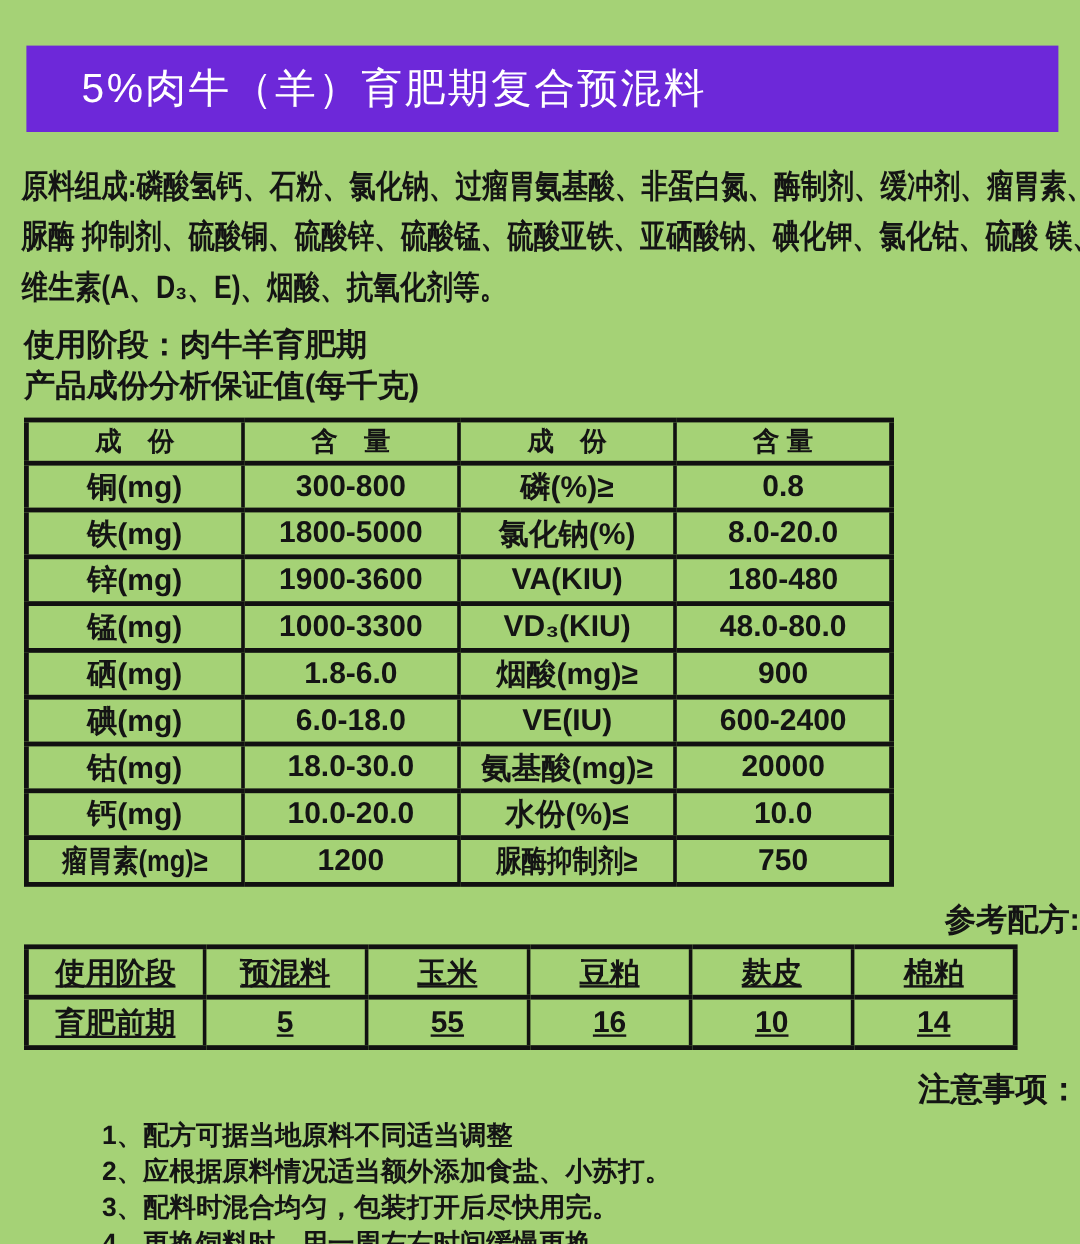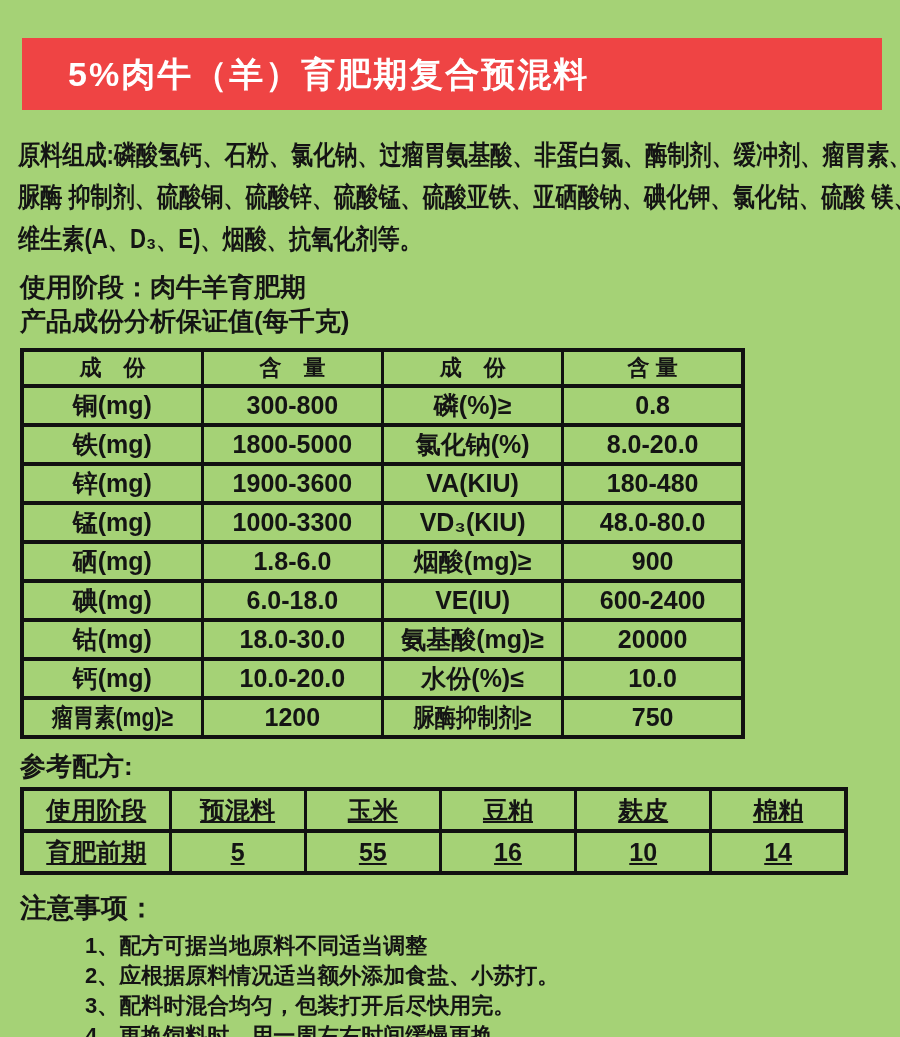--- a/index.html
+++ b/index.html
@@ -10,23 +10,23 @@
     color:#141414;
     overflow:hidden;
   }
   .page{width:900px;height:1037px;position:relative;}
 
   
   .banner{
     margin:38px 18px 0 22px;
     width:860px;height:72px;
     box-sizing:border-box;
-    background:#ef4444;
+    background:#6d28d9;
     color:#ffffff;
-    font-size:34px;font-weight:700;
+    font-size:34px;font-weight:400;
     line-height:72px;
     padding-left:46px;
     letter-spacing:2px;
     white-space:nowrap;
   }
 
   
   .composition{margin:24px 16px 0 18px;font-size:27px;font-weight:600;}
   .comp-line{
     line-height:42px;white-space:nowrap;
@@ -50,21 +50,21 @@
   }
   table{border:4px solid #111;}
   .t1{margin:12px 0 0 20px;width:725px;height:296px;}
   .t1 th{font-size:22px;}
   .t1 col.c{width:25%;}
   .t2{margin:6px 0 0 20px;width:828px;height:88px;text-decoration:underline;}
   .t2 col.c0{width:148px;}
   .condensed{transform:scaleX(0.85);display:inline-block;}
 
   
-  .section-heading{margin:12px 0 0 20px;font-size:26px;font-weight:700;line-height:30px;white-space:nowrap;}
+  .section-heading{margin:12px 0 0 20px;font-size:26px;font-weight:700;line-height:30px;white-space:nowrap;text-align:right;}
   .notes-heading{margin-top:18px;font-size:27px;}
 
   
   .notes-list{margin:8px 0 0 85px;font-size:22px;font-weight:600;}
   .note-item{line-height:30px;margin-top:0;white-space:nowrap;}
 </style>
 </head>
 <body>
 
 <div class="page">

